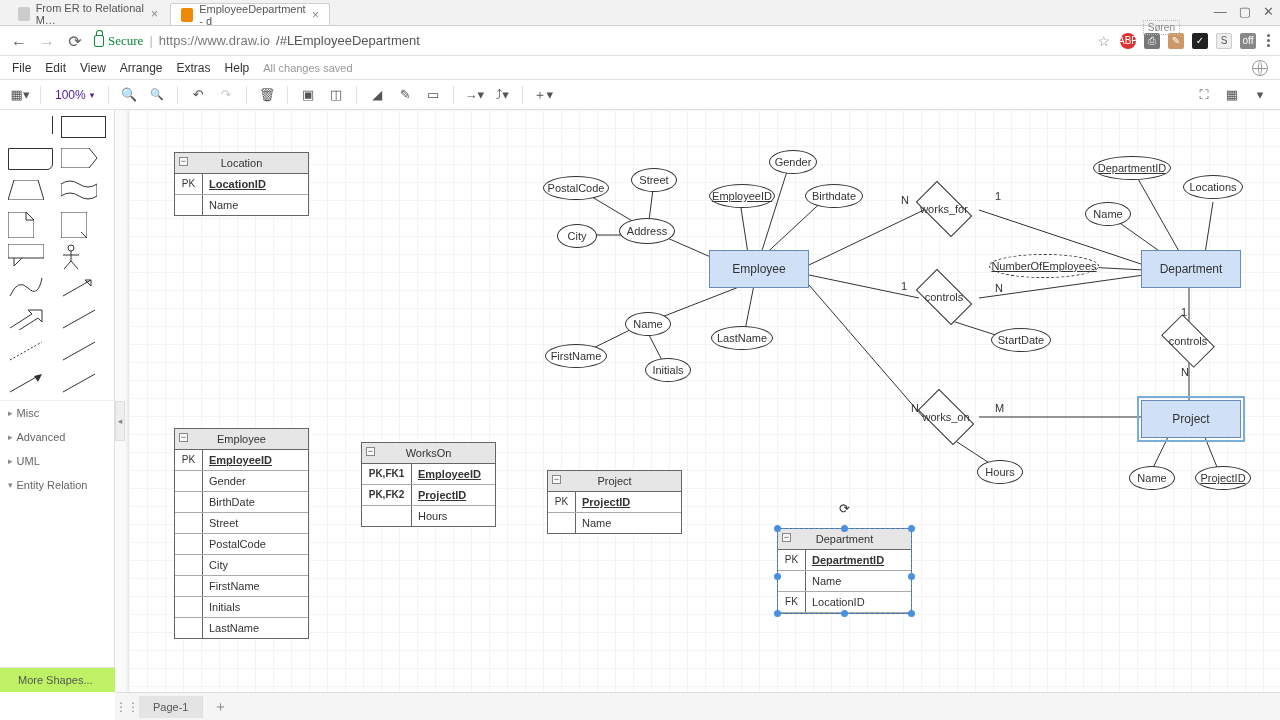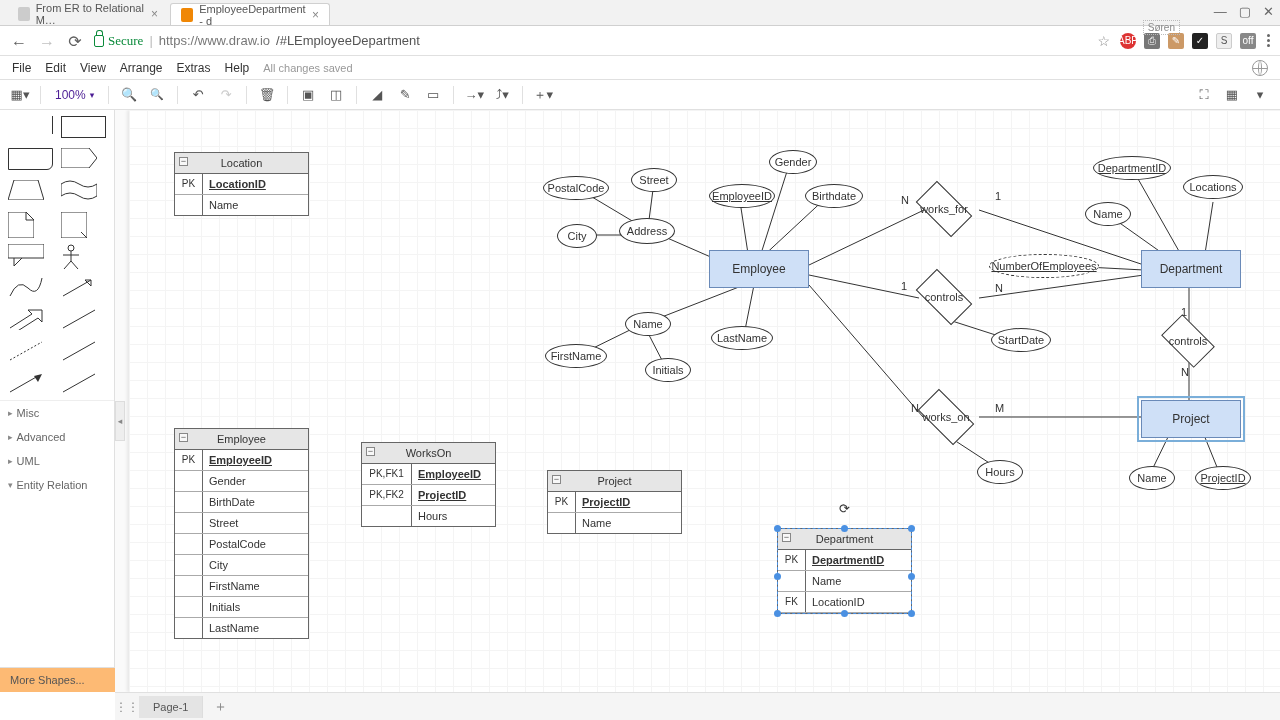--- a/index.html
+++ b/index.html
@@ -45,37 +45,37 @@
 
 
 .workspace { position: absolute; top: 110px; bottom: 28px; left: 0; right: 0; display: flex; }
 .side-shapes { width: 115px; border-right: 1px solid #e0e0e0; overflow: hidden; background: #fff; }
 .shape-grid { display: grid; grid-template-columns: 1fr 1fr; gap: 10px 8px; padding: 6px 8px; }
 .sh { height: 22px; border: 1.2px solid #333; cursor: pointer; position: relative; }
 .sh.noborder { border: none; }
 .categories { border-top: 1px solid #eee; }
 .cat { padding: 6px 8px; font-size: 11px; color: #666; cursor: pointer; display: flex; align-items: center; gap: 4px; }
 .tri { font-size: 9px; color: #888; }
-.more-shapes { position: absolute; bottom: 28px; left: 0; width: 115px; padding: 6px 10px; border-top: 1px solid #e0e0e0; background: #fdba74; font-size: 11px; color: #555; cursor: pointer; }
+.more-shapes { position: absolute; bottom: 28px; left: 0; width: 115px; padding: 6px 18px; border-top: 1px solid #e0e0e0; background: #bef264; font-size: 11px; color: #555; cursor: pointer; }
 
 .canvas-wrap { flex: 1; position: relative; background: #fafafa; overflow: hidden; }
 .canvas { position: absolute; inset: 0; left: 14px; background: #fff; box-shadow: -2px 0 3px rgba(0,0,0,0.08); }
 .grid-bg { position: absolute; inset: 0; background-image: linear-gradient(#f4f4f4 1px, transparent 1px), linear-gradient(90deg, #f4f4f4 1px, transparent 1px); background-size: 18px 18px; pointer-events: none; }
 .collapse-handle { position: absolute; left: 0; top: 50%; width: 10px; height: 40px; background: #eee; border: 1px solid #ddd; cursor: pointer; font-size: 9px; display: flex; align-items: center; justify-content: center; color: #888; }
 
 
 svg.dg { position: absolute; inset: 0; pointer-events: none; }
 
 .ent-table { position: absolute; border: 1px solid #666; background: #fff; font-size: 11px; pointer-events: auto; }
 .ent-table .hdr { background: #e6e6e6; border-bottom: 1px solid #666; text-align: center; padding: 4px; font-weight: normal; position: relative; }
 .ent-table .minus { position: absolute; left: 4px; top: 4px; width: 9px; height: 9px; border: 1px solid #888; font-size: 9px; line-height: 7px; text-align: center; color: #555; background: #f8f8f8; }
 .ent-table .row { display: flex; border-bottom: 1px solid #aaa; }
 .ent-table .row:last-child { border-bottom: none; }
 .ent-table .key { width: 28px; border-right: 1px solid #666; padding: 4px; text-align: center; font-size: 10px; }
-.ent-table .key.wide { width: 50px; }
+.ent-table .key.wide { width: 50px; font-weight: bold; }
 .ent-table .val { flex: 1; padding: 4px 6px; }
 .ent-table .pk { font-weight: bold; text-decoration: underline; }
 .ent-table.selected { outline: 1.5px dashed #4a90e2; outline-offset: -1px; }
 .sel-handle { position: absolute; width: 7px; height: 7px; background: #4a90e2; border-radius: 50%; }
 .rotate-handle { position: absolute; top: -28px; left: 50%; transform: translateX(-50%); font-size: 13px; color: #333; }
 
 .er-rect { position: absolute; background: #cfe0f7; border: 1px solid #6a8ab8; display: flex; align-items: center; justify-content: center; font-size: 12px; pointer-events: auto; }
 .er-rect.selected { outline: 2px solid #7aaed9; outline-offset: 2px; }
 .er-oval { position: absolute; border: 1px solid #333; border-radius: 50%; display: flex; align-items: center; justify-content: center; font-size: 11px; background: #fff; pointer-events: auto; text-align: center; padding: 2px 4px; }
 .er-oval.derived { border-style: dashed; text-decoration: underline; }

